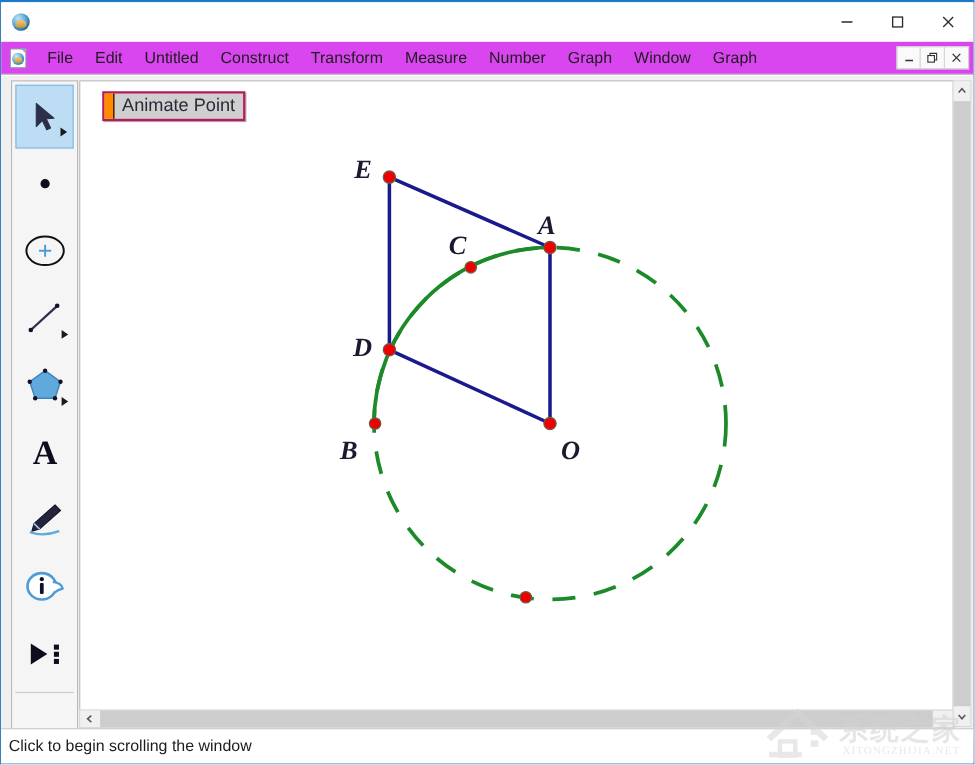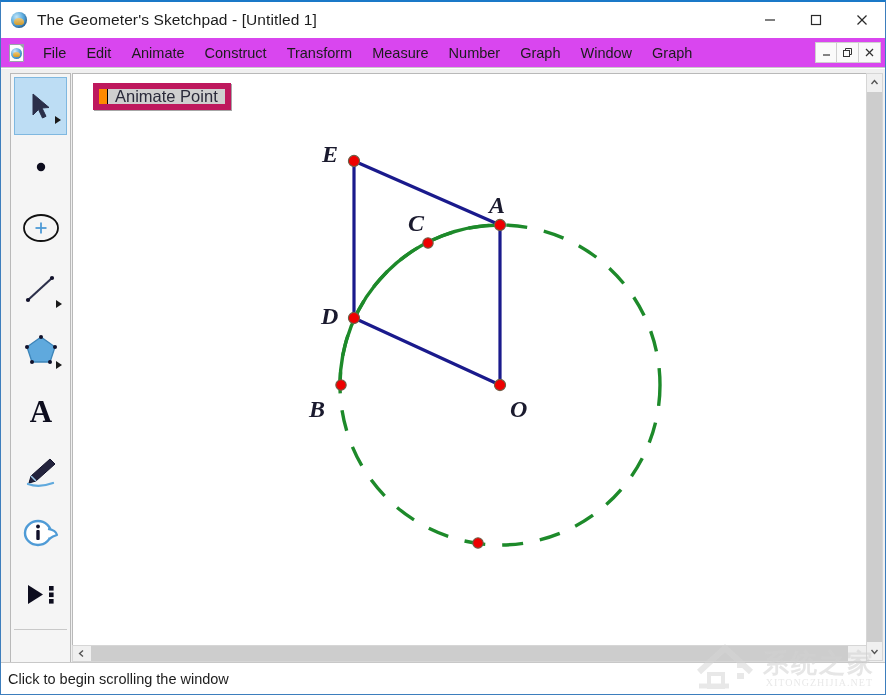--- a/index.html
+++ b/index.html
@@ -149,21 +149,21 @@
     border: 1px solid #b9b9b9;
     overflow: hidden;
   }
   #sketch-svg { position: absolute; left: 0; top: 0; }
 
   
   #animate-btn {
     position: absolute; left: 20px; top: 9px;
     height: 27px;
     background: #cfcfcf;
-    border: 6px solid #be185d;
+    border: 2px solid #be185d;
     display: flex; align-items: center;
     cursor: default;
     box-shadow: 1px 1px 0 rgba(0,0,0,.35);
   }
   #animate-bar {
     width: 9px; height: 100%;
     background: #ff8a00;
     border-right: 1px solid #000;
   }
   #animate-label {
@@ -236,21 +236,20 @@
 </style>
 </head>
 <body>
 
 <div id="app">
 
   <div id="titlebar">
     <div id="app-icon">
       <div class="gsp-orb"></div>
     </div>
-    <div id="title-text">The Geometer's Sketchpad - [Untitled 1]</div>
 
     <div id="wincontrols">
       <div class="winbtn" id="win-min">
         <svg width="12" height="12" viewBox="0 0 12 12">
             <line x1="1" y1="6" x2="11" y2="6" stroke="currentColor" stroke-width="1.2"></line>
           </svg>
       </div>
       <div class="winbtn" id="win-max">
         <svg width="12" height="12" viewBox="0 0 12 12">
             <rect x="1.5" y="1.5" width="9" height="9" fill="none" stroke="currentColor" stroke-width="1.2"></rect>
@@ -266,21 +265,21 @@
   </div>
 
   <div id="menubar">
     <div id="doc-icon">
       <div class="page"></div>
       <div class="mini-orb"></div>
     </div>
 
     <div class="menuitem">File</div>
     <div class="menuitem">Edit</div>
-    <div class="menuitem">Animate</div>
+    <div class="menuitem">Untitled</div>
     <div class="menuitem">Construct</div>
     <div class="menuitem">Transform</div>
     <div class="menuitem">Measure</div>
     <div class="menuitem">Number</div>
     <div class="menuitem">Graph</div>
     <div class="menuitem">Window</div>
     <div class="menuitem">Graph</div>
 
     <div id="mdi-controls">
       <div class="mdibtn">

